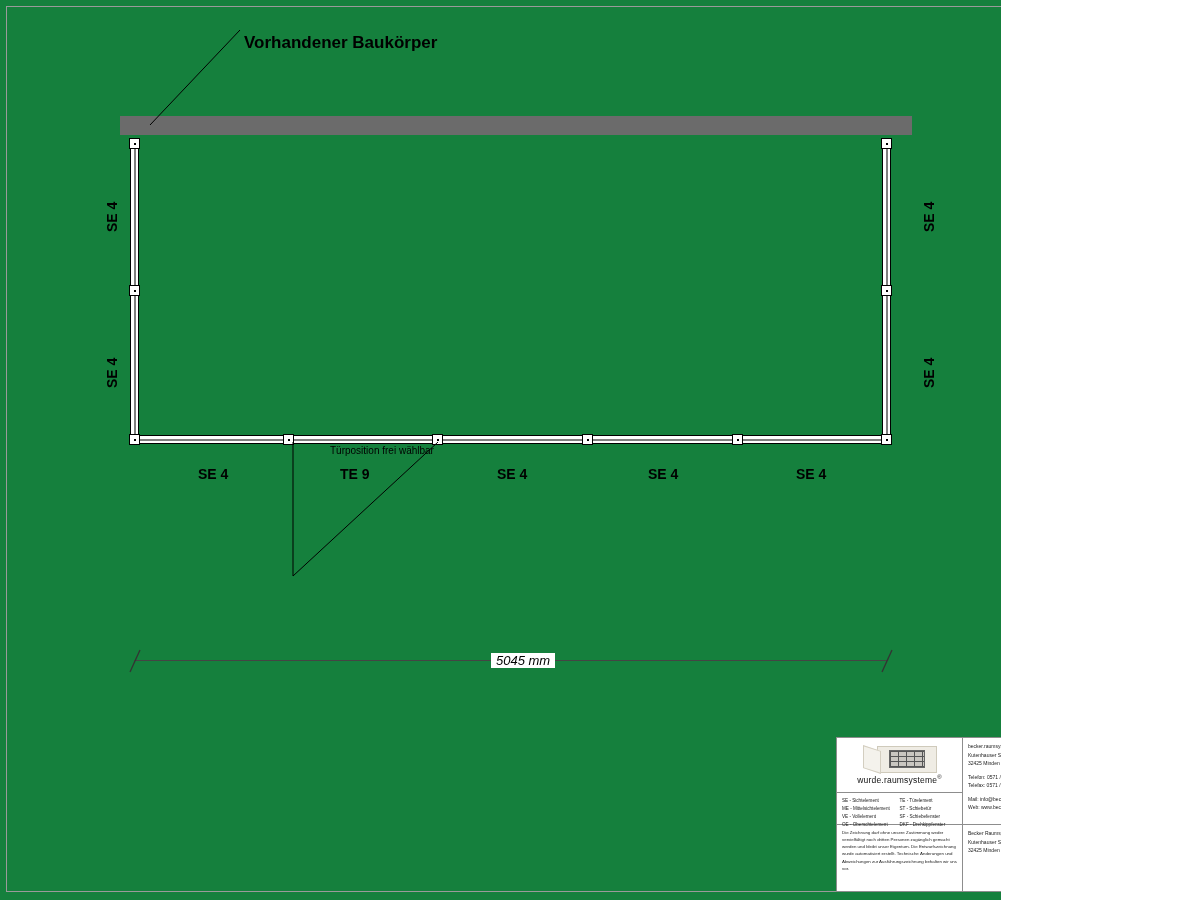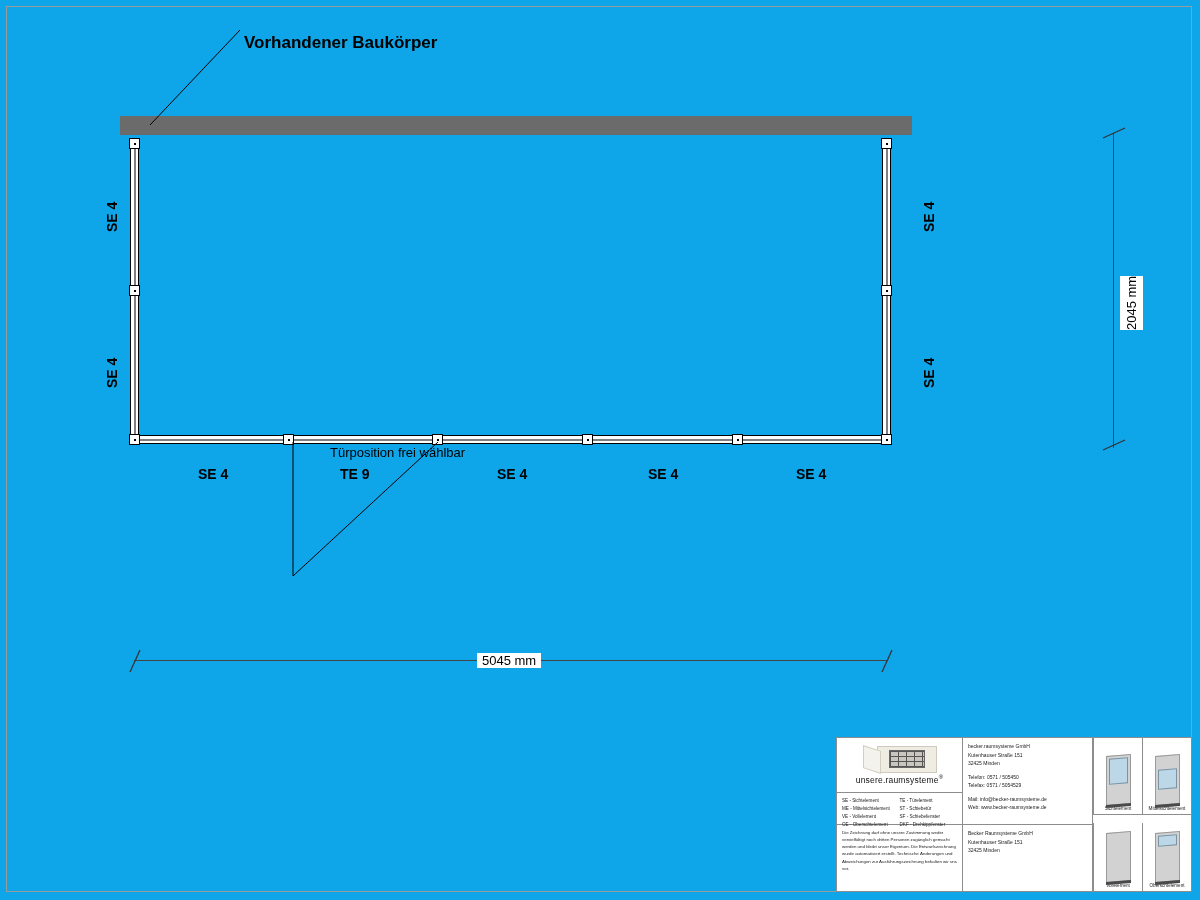--- a/index.html
+++ b/index.html
@@ -1,37 +1,37 @@
 <!DOCTYPE html>
 <html><head>
 <meta charset="utf-8">
 <style>
   html,body{margin:0;padding:0;background:#fff;}
   body{width:1200px;height:900px;font-family:"Liberation Sans",sans-serif;}
-  #sheet{position:relative;width:1200px;height:900px;background:#0ea5e9;overflow:hidden;}
+  #sheet{position:relative;width:1001px;height:900px;background:#15803d;overflow:hidden;}
   .border{position:absolute;left:6px;top:6px;width:1186px;height:886px;border:1px solid #9a9a9a;box-sizing:border-box;}
 
   
   .graybar{position:absolute;background:#6b6b6b;}
   .note-title{position:absolute;font-weight:bold;font-size:17px;color:#000;white-space:nowrap;}
   .leader{position:absolute;}
 
   
   .wall-h{position:absolute;box-sizing:border-box;border-top:1px solid #000;border-bottom:1px solid #000;background:#fff;}
   .wall-h:before{content:"";position:absolute;left:0;right:0;top:50%;height:1px;background:#000;transform:translateY(-50%);}
   .wall-v{position:absolute;box-sizing:border-box;border-left:1px solid #000;border-right:1px solid #000;background:#fff;}
   .wall-v:before{content:"";position:absolute;top:0;bottom:0;left:50%;width:1px;background:#000;transform:translateX(-50%);}
 
   .post{position:absolute;box-sizing:border-box;border:1px solid #000;background:#fff;}
   .post:after{content:"";position:absolute;left:50%;top:50%;width:2px;height:2px;background:#000;transform:translate(-50%,-50%);}
 
   .lbl{position:absolute;font-weight:bold;font-size:14px;color:#000;white-space:nowrap;}
   .lbl-v{position:absolute;font-weight:bold;font-size:14px;color:#000;white-space:nowrap;
          transform-origin:0 0;transform:rotate(-90deg);}
-  .small-note{position:absolute;font-size:13px;color:#000;white-space:nowrap;}
+  .small-note{position:absolute;font-size:10px;color:#000;white-space:nowrap;}
 
   .dimline{position:absolute;background:#444;}
   .dimtext{position:absolute;font-size:13px;color:#000;background:#fff;padding:0 5px;white-space:nowrap;}
   .dimtext-v{position:absolute;font-size:13px;color:#000;background:#fff;padding:4px 0;white-space:nowrap;
              transform-origin:0 0;transform:rotate(-90deg);}
 
   
   #titleblock{position:absolute;left:836px;top:737px;width:356px;height:155px;
               border:1px solid #8d8d8d;box-sizing:border-box;display:flex;background:#fff;}
   .tb-col{box-sizing:border-box;display:flex;flex-direction:column;}
@@ -121,41 +121,41 @@
   <div class="lbl" style="left:648px;top:466px;">SE 4</div>
   <div class="lbl" style="left:796px;top:466px;">SE 4</div>
 
   <div class="dimline" style="left:134px;top:660px;width:753px;height:1px;"></div>
   <svg style="position:absolute;left:126px;top:648px;width:20px;height:26px;">
     <line x1="14" y1="2" x2="4" y2="24" stroke="#333" stroke-width="1.3"></line>
   </svg>
   <svg style="position:absolute;left:878px;top:648px;width:20px;height:26px;">
     <line x1="14" y1="2" x2="4" y2="24" stroke="#333" stroke-width="1.3"></line>
   </svg>
-  <div class="dimtext" style="left:477px;top:653px;">5045 mm</div>
+  <div class="dimtext" style="left:491px;top:653px;font-style:italic;">5045 mm</div>
 
   <div class="dimline" style="left:1113px;top:133px;width:1px;height:315px;"></div>
   <svg style="position:absolute;left:1100px;top:124px;width:28px;height:20px;">
     <line x1="3" y1="14" x2="25" y2="4" stroke="#333" stroke-width="1.3"></line>
   </svg>
   <svg style="position:absolute;left:1100px;top:436px;width:28px;height:20px;">
     <line x1="3" y1="14" x2="25" y2="4" stroke="#333" stroke-width="1.3"></line>
   </svg>
   <div class="dimtext-v" style="left:1120px;top:330px;">2045 mm</div>
 
   <div id="titleblock">
 
     <div class="tb-col c-left">
       <div class="cell logo-cell divh">
         <div class="logo-art">
           <div class="logo-box"></div>
           <div class="logo-grid"></div>
           <div class="logo-flap"></div>
         </div>
-        <div class="logo-text"><span>unsere.raumsysteme</span><sup>®</sup></div>
+        <div class="logo-text"><span>wurde.raumsysteme</span><sup>®</sup></div>
       </div>
 
       <div class="cell legend divh">
         <div class="lc">
           <div>SE - Sichtelement</div>
           <div>ME - Mittelsichtelement</div>
           <div>VE - Vollelement</div>
           <div>OE - Oberschtelement</div>
         </div>
         <div class="lc">

